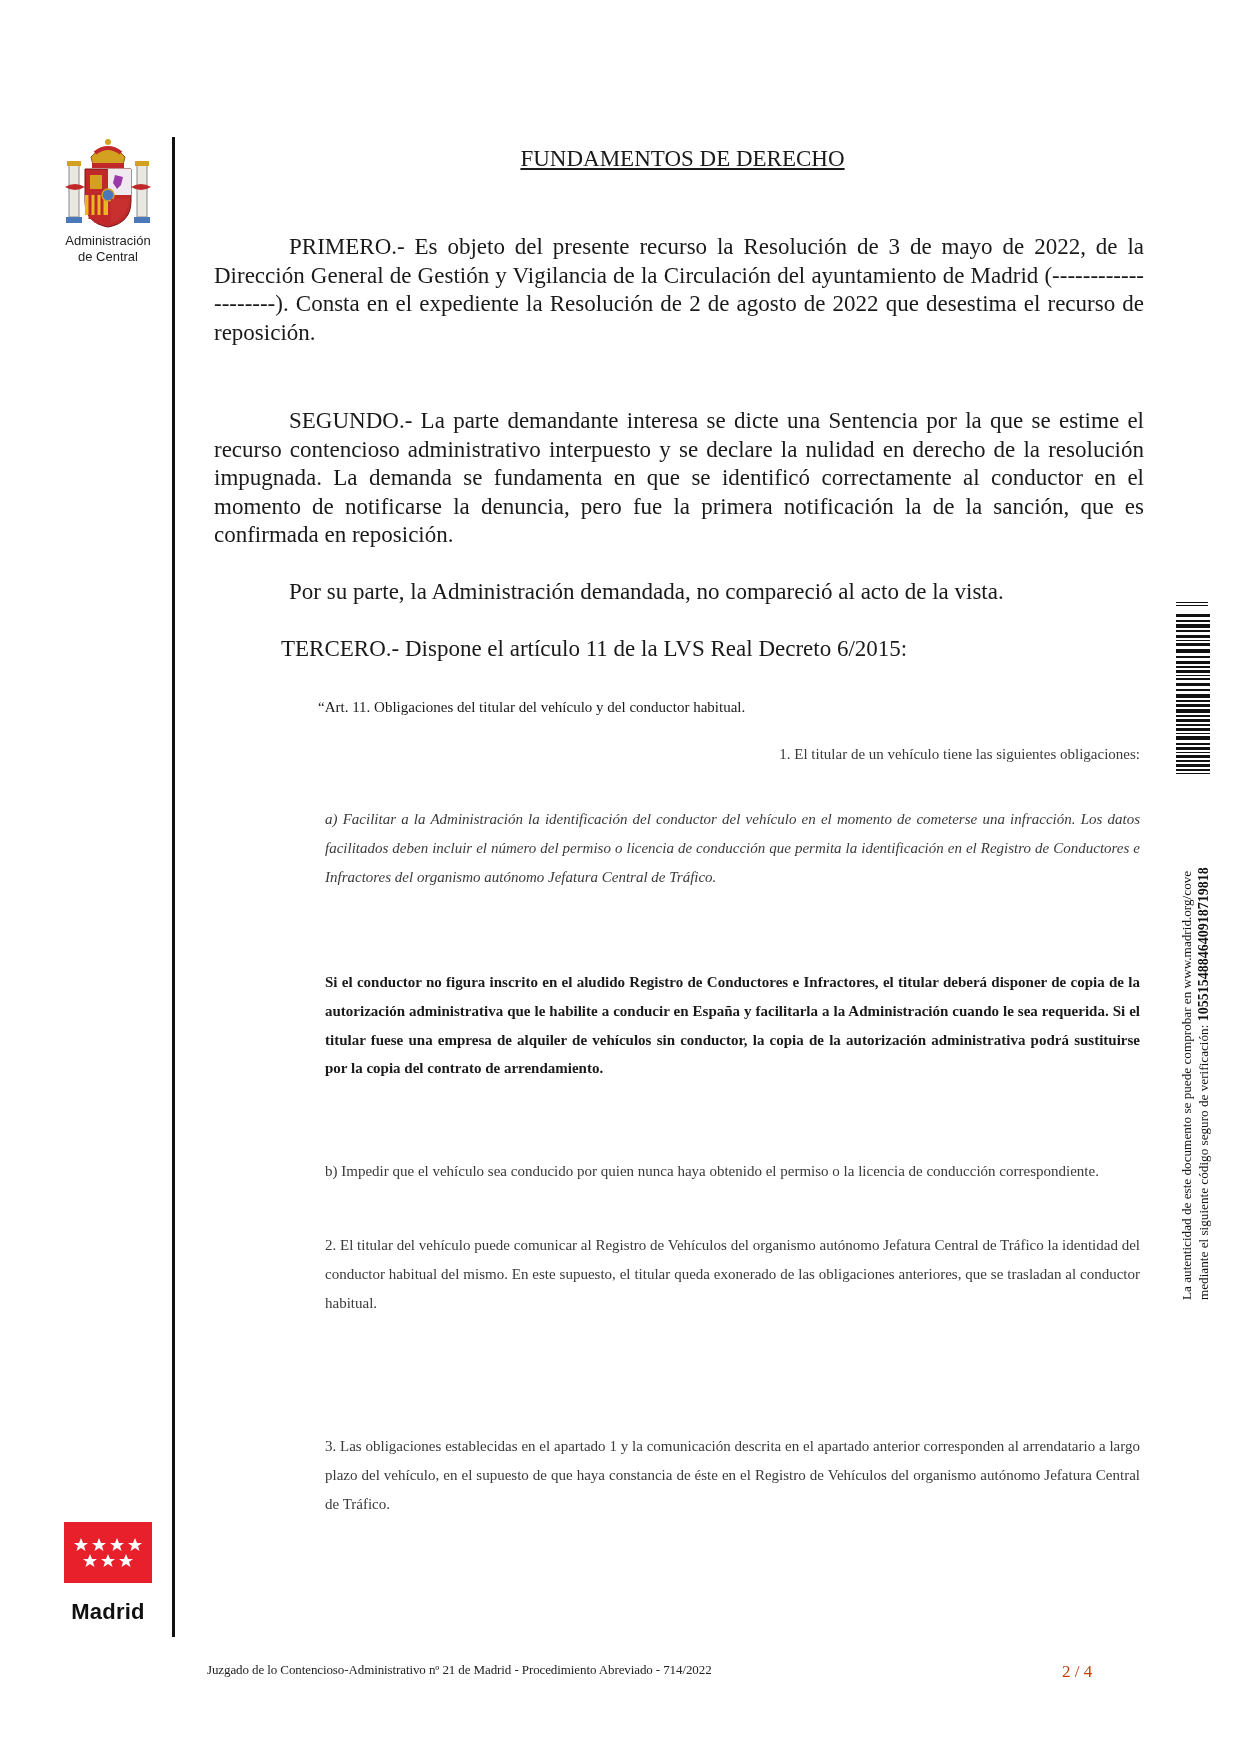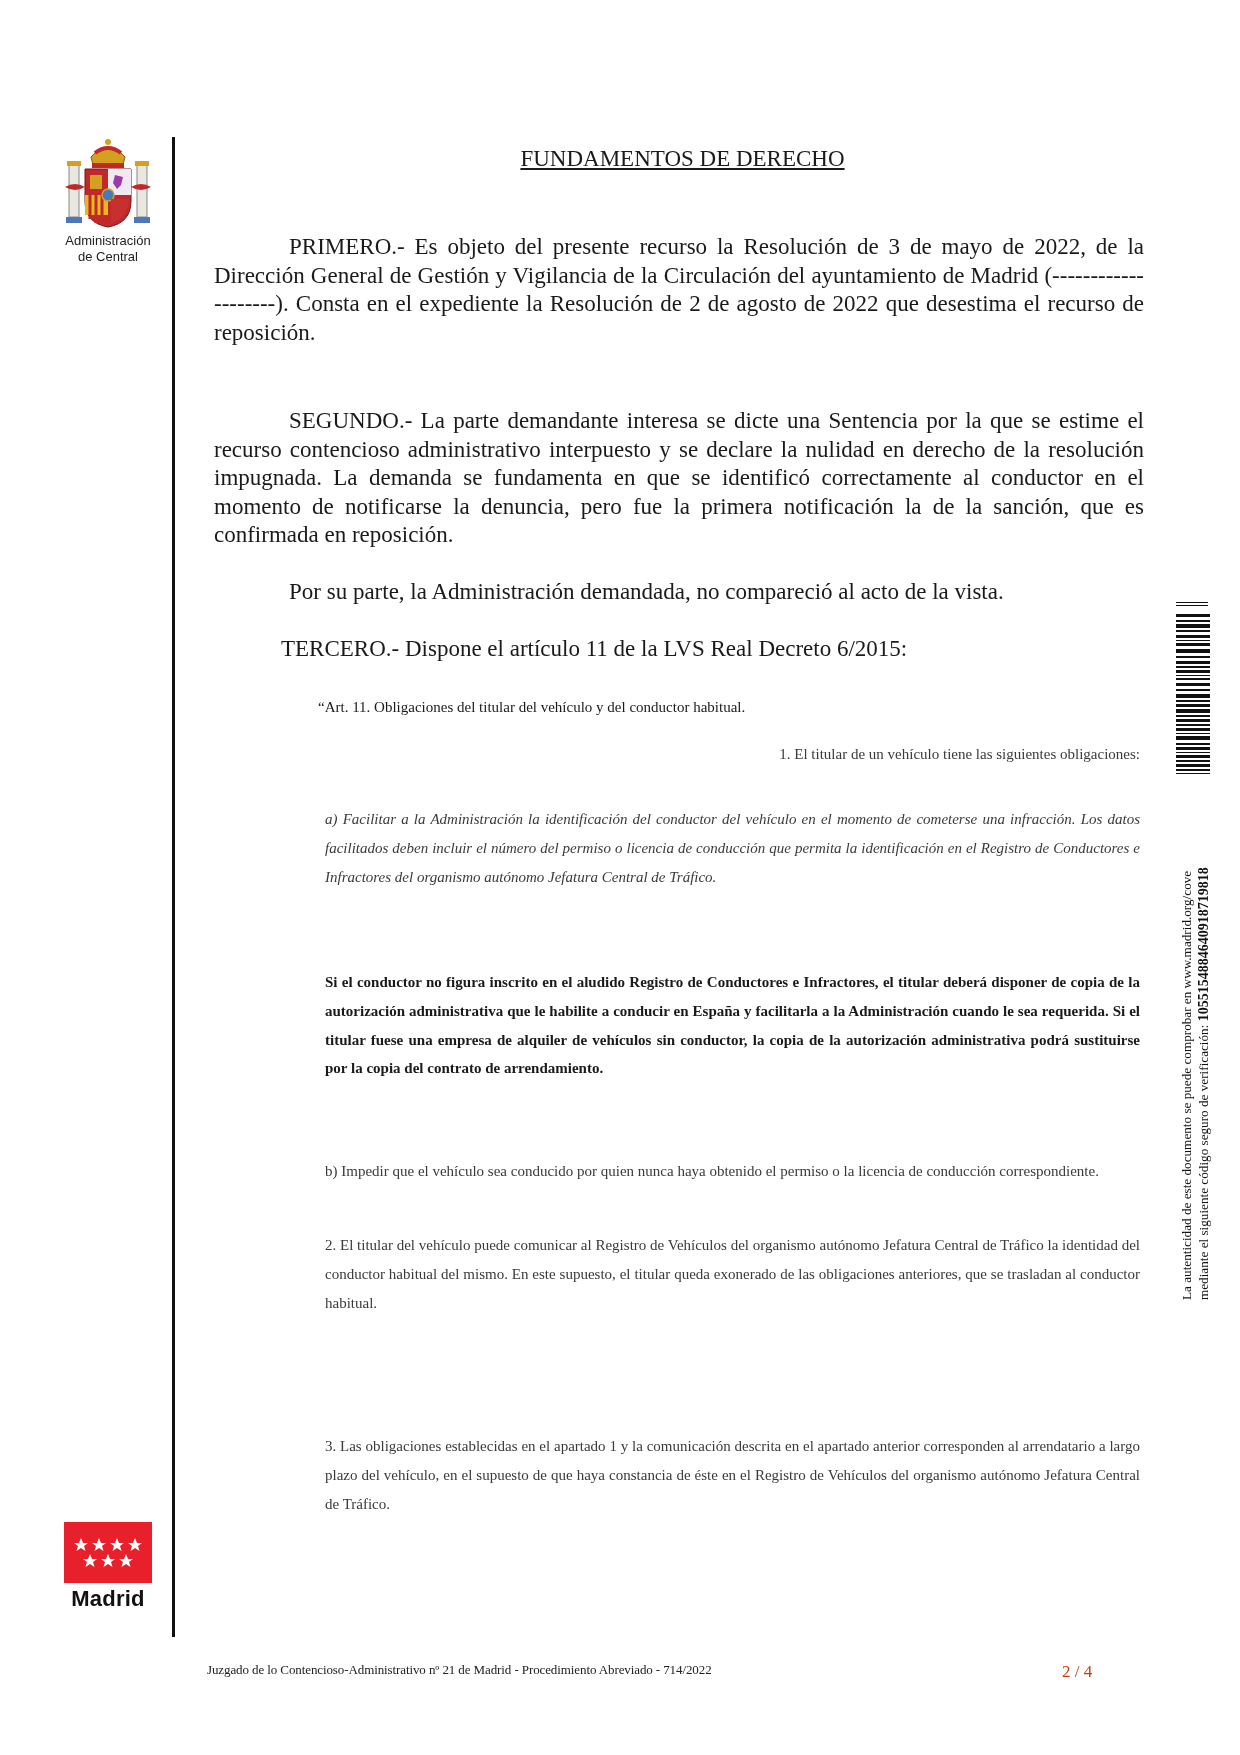--- a/index.html
+++ b/index.html
@@ -46,21 +46,21 @@
       background: #e8202c;
       margin: 0 auto;
       position: relative;
     }
     .madrid-flag svg { position: absolute; left: 0; top: 0; }
     .madrid-caption {
       font-family: "Liberation Sans", "DejaVu Sans", sans-serif;
       font-weight: bold;
       font-size: 22px;
       color: #111;
-      margin-top: 3px;
+      margin-top: 16px;
       letter-spacing: 0.2px;
     }
 
     .vertical-rule {
       position: absolute;
       left: 172px;
       top: 137px;
       width: 3px;
       height: 1500px;
       background: #111;

